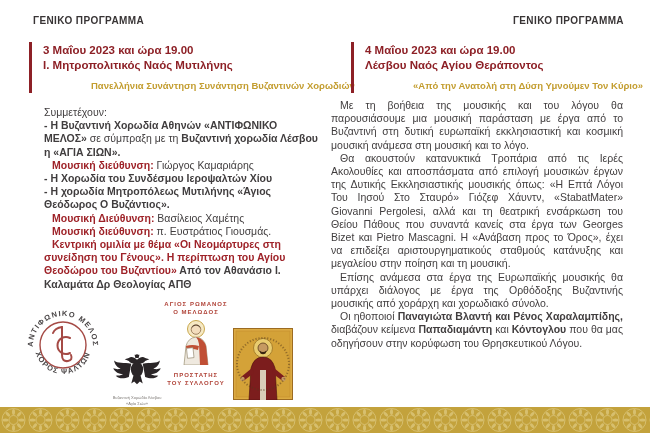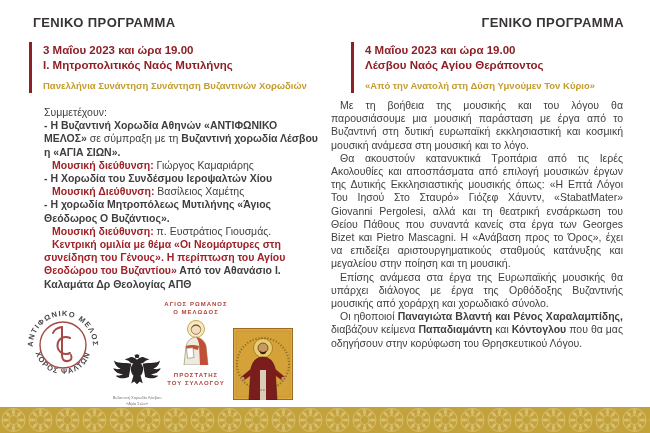--- a/index.html
+++ b/index.html
@@ -1,29 +1,29 @@
 <!DOCTYPE html>
 <html style="--maroon: #8d2026; --label: #9e2228; --gold: #c39d2f; --ink: #403d3e; --hdr: #383435; --band: #c3a23c; --bandlite: #d7bf6e; --brick: #a54a45; --brickred: #b04338; --eagle: #2a2527;"><head>
 <meta charset="utf-8">
 <style>
   html,body{margin:0;padding:0;background:#ffffff;}
   .page{
     position:relative;width:650px;height:433px;background:#ffffff;overflow:hidden;
     font-family:"Liberation Sans",sans-serif;color:var(--ink);
   }
   
-  .hdr{position:absolute;top:15px;font-size:13px;font-weight:bold;color:var(--hdr);letter-spacing:.4px;}
+  .hdr{position:absolute;top:15px;font-size:10px;font-weight:bold;color:var(--hdr);letter-spacing:.4px;}
   .hdr-left{left:33px;}
   .hdr-right{right:26px;text-align:right;}
   
   .event-block{position:absolute;top:42px;border-left:3px solid var(--maroon);padding:1px 0 2px 11px;}
   .eb-left{left:29px;}
   .eb-right{left:351px;}
   .event-date,.event-venue{font-size:11.5px;font-weight:bold;color:var(--maroon);line-height:15px;white-space:nowrap;}
-  .event-subtitle{margin-top:7px;font-size:9.5px;font-weight:bold;color:var(--gold);white-space:nowrap;}
+  .event-subtitle{margin-top:7px;font-size:9.5px;font-weight:bold;color:var(--gold);white-space:nowrap;margin-left:48px;}
   
   .body-col{position:absolute;font-size:10.5px;line-height:13.2px;color:var(--ink);}
   .body-left{left:44px;top:106px;width:274px;text-align:left;}
   .body-right{left:331px;top:99px;width:292px;text-align:justify;}
   .para{margin:0;}
   .para.gap{}
   .body-right .para{text-indent:9px;}
   .s-r{font-weight:normal;color:var(--ink);}
   .s-b{font-weight:bold;color:var(--ink);}
   .s-m{font-weight:bold;color:var(--label);padding-left:8px;}
@@ -58,22 +58,22 @@
     <div class="event-date">4 Μαΐου 2023 και ώρα 19.00</div>
     <div class="event-venue">Λέσβου Ναός Αγίου Θεράποντος</div>
     <div class="event-subtitle">«Από την Ανατολή στη Δύση Υμνούμεν Τον Κύριο»</div>
   </div>
 
   <div class="body-col body-left">
       <p class="para"><span class="s-r">Συμμετέχουν:</span></p>
       <p class="para gap"><span class="s-b">- Η Βυζαντινή Χορωδία Αθηνών «ΑΝΤΙΦΩΝΙΚΟ ΜΕΛΟΣ»</span><span class="s-r"> σε σύμπραξη με τη </span><span class="s-b">Βυζαντινή χορωδία Λέσβου η «ΑΓΙΑ ΣΙΩΝ».</span></p>
       <p class="para"><span class="s-m">Μουσική διεύθυνση:</span><span class="s-r"> Γιώργος Καμαριάρης</span></p>
       <p class="para gap"><span class="s-b">- Η Χορωδία του Συνδέσμου Ιεροψαλτών Χίου</span></p>
+      <p class="para gap"><span class="s-b">- Η χορωδία Μητροπόλεως Μυτιλήνης «Άγιος Θεόδωρος Ο Βυζάντιος».</span></p>
       <p class="para"><span class="s-m">Μουσική Διεύθυνση:</span><span class="s-r"> Βασίλειος Χαμέτης</span></p>
-      <p class="para gap"><span class="s-b">- Η χορωδία Μητροπόλεως Μυτιλήνης «Άγιος Θεόδωρος Ο Βυζάντιος».</span></p>
       <p class="para"><span class="s-m">Μουσική διεύθυνση:</span><span class="s-r"> π. Ευστράτιος Γιουσμάς.</span></p>
       <p class="para"><span class="s-m">Κεντρική ομιλία με θέμα «Οι Νεομάρτυρες στη συνείδηση του Γένους». Η περίπτωση του Αγίου Θεοδώρου του Βυζαντίου»</span><span class="s-b"> Από τον Αθανάσιο Ι. Καλαμάτα Δρ Θεολογίας ΑΠΘ</span></p>
     </div>
   <div class="body-col body-right">
       <p class="para"><span class="s-r">Με τη βοήθεια της μουσικής και του λόγου θα παρουσιάσουμε μια μουσική παράσταση με έργα από το Βυζαντινή στη δυτική ευρωπαϊκή εκκλησιαστική και κοσμική μουσική ανάμεσα στη μουσική και το λόγο.</span></p>
       <p class="para"><span class="s-r">Θα ακουστούν κατανυκτικά Τροπάρια από τις Ιερές Ακολουθίες και αποσπάσματα από επιλογή μουσικών έργων της Δυτικής Εκκλησιαστικής μουσικής όπως: «Η Επτά Λόγοι Του Ιησού Στο Σταυρό» Γιόζεφ Χάυντν, «StabatMater» Giovanni Pergolesi, αλλά και τη θεατρική ενσάρκωση του Θείου Πάθους που συναντά κανείς στα έργα των Georges Bizet και Pietro Mascagni. Η «Ανάβαση προς το Όρος», έχει να επιδείξει αριστουργηματικούς σταθμούς κατάνυξης και μεγαλείου στην ποίηση και τη μουσική.</span></p>
       <p class="para"><span class="s-r">Επίσης ανάμεσα στα έργα της Ευρωπαϊκής μουσικής θα υπάρχει διάλογος με έργα της Ορθόδοξης Βυζαντινής μουσικής από χοράρχη και χορωδιακό σύνολο.</span></p>
       <p class="para"><span class="s-r">Οι ηθοποιοί </span><span class="s-b">Παναγιώτα Βλαντή και Ρένος Χαραλαμπίδης,</span><span class="s-r"> διαβάζουν κείμενα </span><span class="s-b">Παπαδιαμάντη</span><span class="s-r"> και </span><span class="s-b">Κόντογλου</span><span class="s-r"> που θα μας οδηγήσουν στην κορύφωση του Θρησκευτικού Λόγου.</span></p>
     </div>
 

